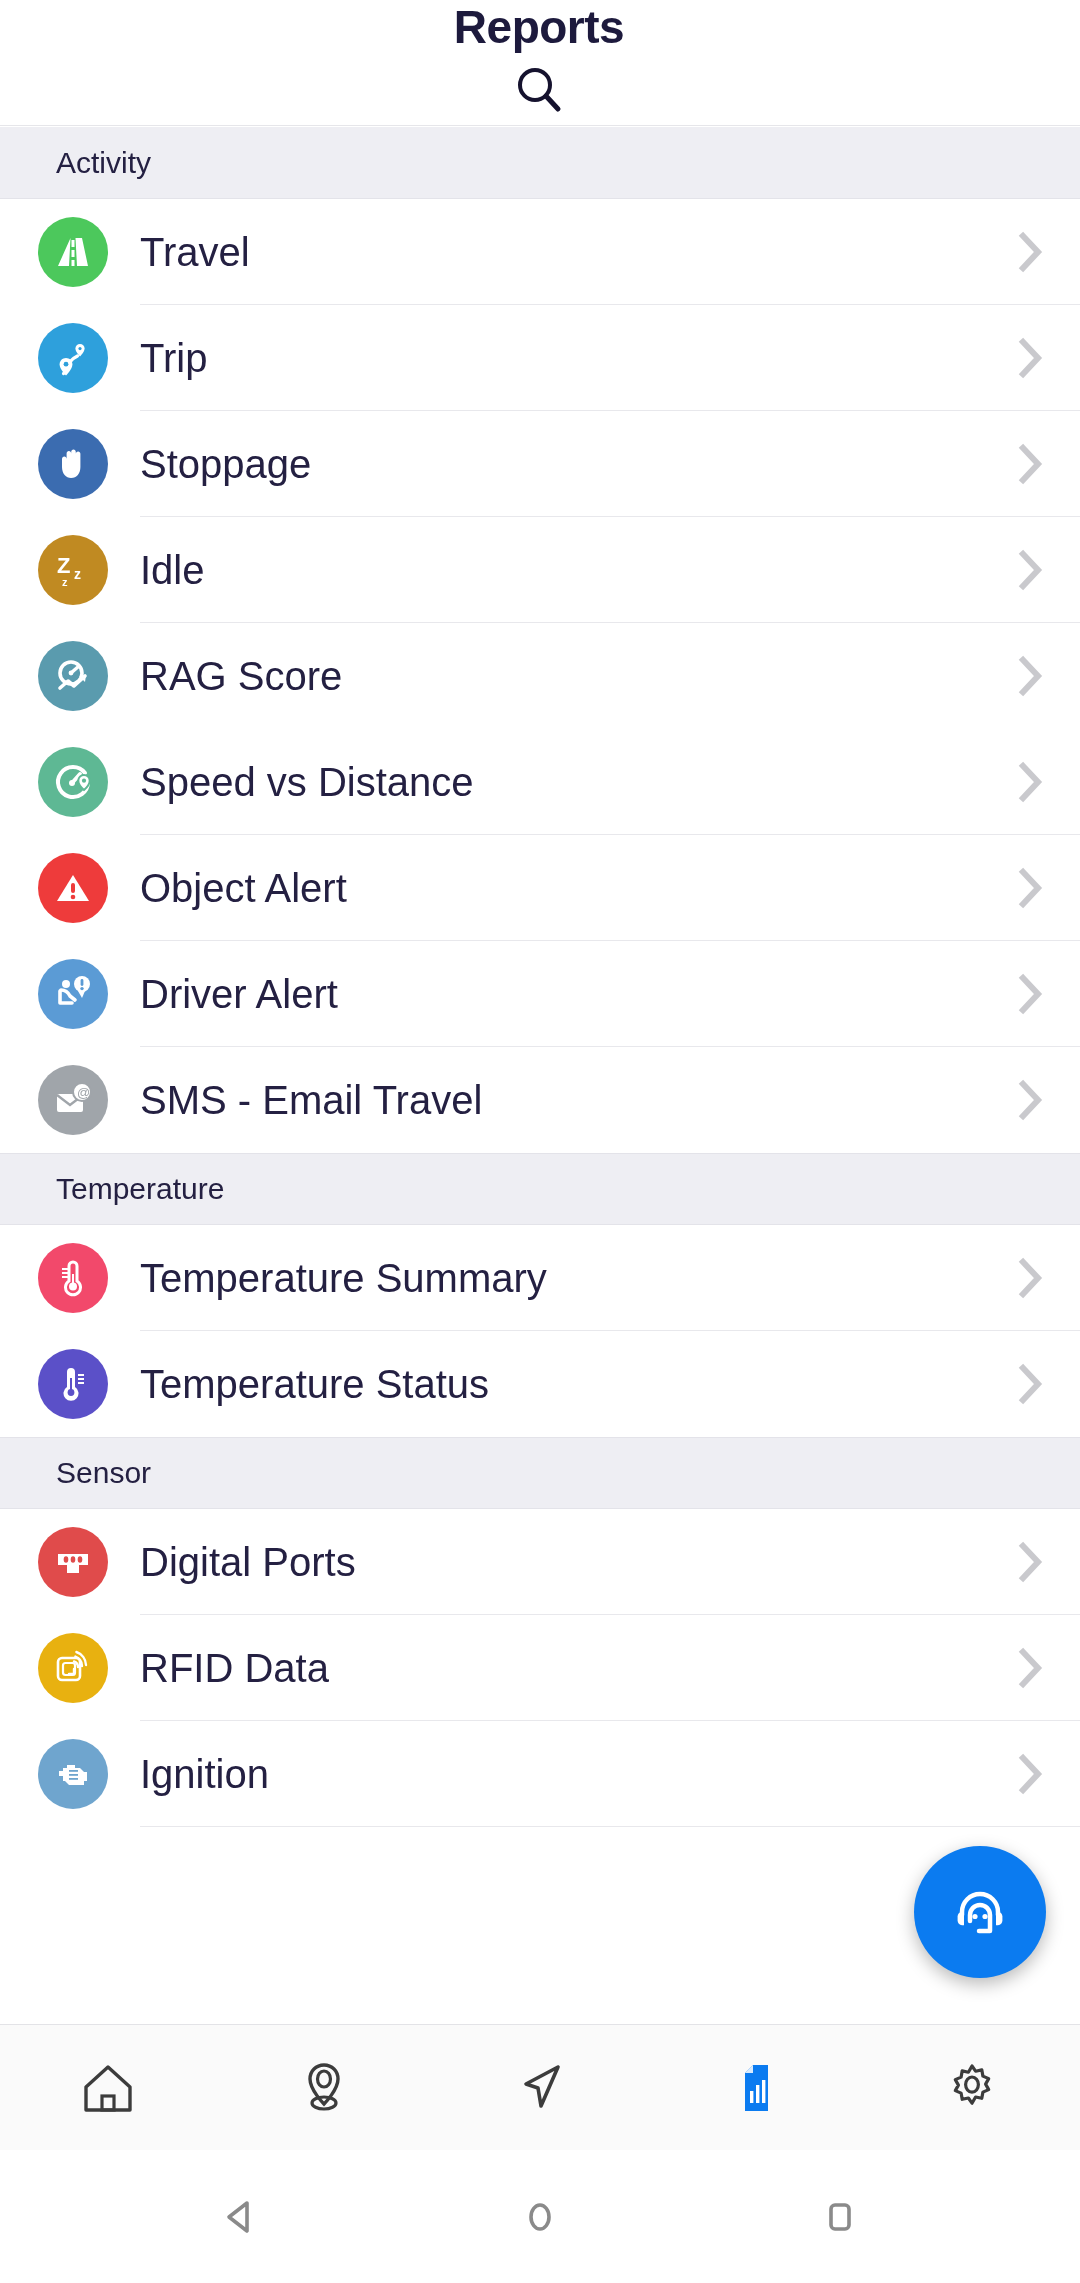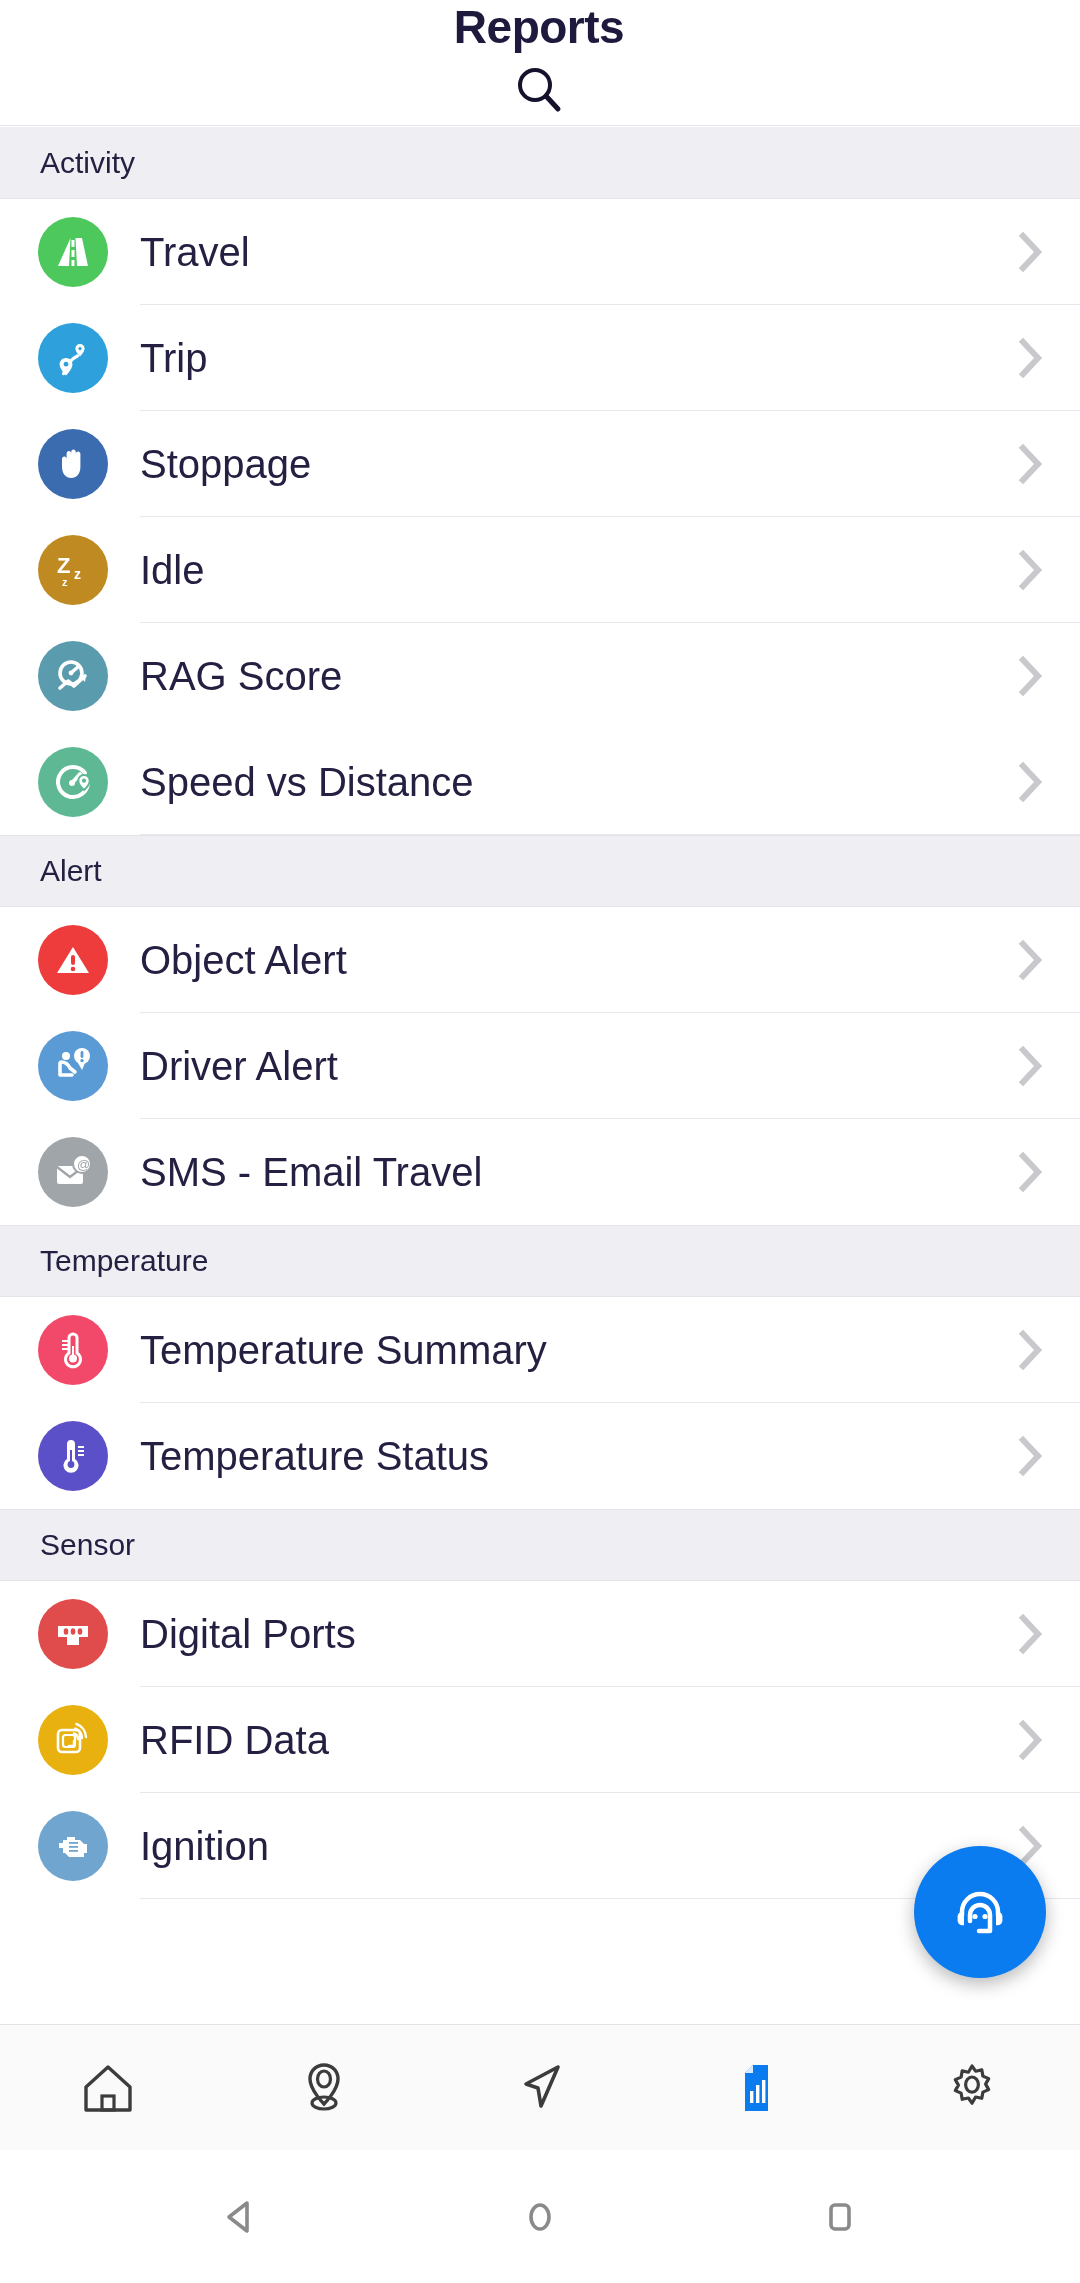--- a/index.html
+++ b/index.html
@@ -29,21 +29,21 @@
 
   
   .list-area {
     position:absolute; top:127px; left:0; right:0; bottom:259px;
     background:#ffffff; overflow:hidden;
   }
   .section-header {
     background:#eeeef3;
     height:72px;
     display:flex; align-items:center;
-    padding-left:40px;
+    padding-left:56px;
     font-size:30px; color:#242042;
     border-top:1px solid #e3e3e9;
     border-bottom:1px solid #e3e3e9;
     text-align:center;
   }
   .section-header.first { border-top:none; }
 
   .row {
     position:relative;
     height:106px;
@@ -219,23 +219,20 @@
           <circle cx="32" cy="19.7" r="2.1" fill="#5EB894"></circle>
         </svg>
       </div>
       <div class="row-label">Speed vs Distance</div>
       <svg class="chev" viewBox="0 0 26 44">
           <polyline points="5,6 20,22 5,38" fill="none" stroke="#c9c9cd" stroke-width="6" stroke-linecap="square"></polyline>
         </svg>
       <div class="divider"></div>
     </div>
 
-    <div class="section-header">
-      <span>Alert</span>
-    </div>
 
     <div class="row">
       <div class="icon-circle" style="background:#EE3B3B">
         <svg width="40" height="40" viewBox="0 0 40 40">
           <path d="M20 7 L36 33 L4 33 Z" fill="#fff"></path>
           <rect x="18" y="15" width="4" height="10" rx="2" fill="#EE3B3B"></rect>
           <circle cx="20" cy="29" r="2.3" fill="#EE3B3B"></circle>
         </svg>
       </div>
       <div class="row-label">Object Alert</div>

